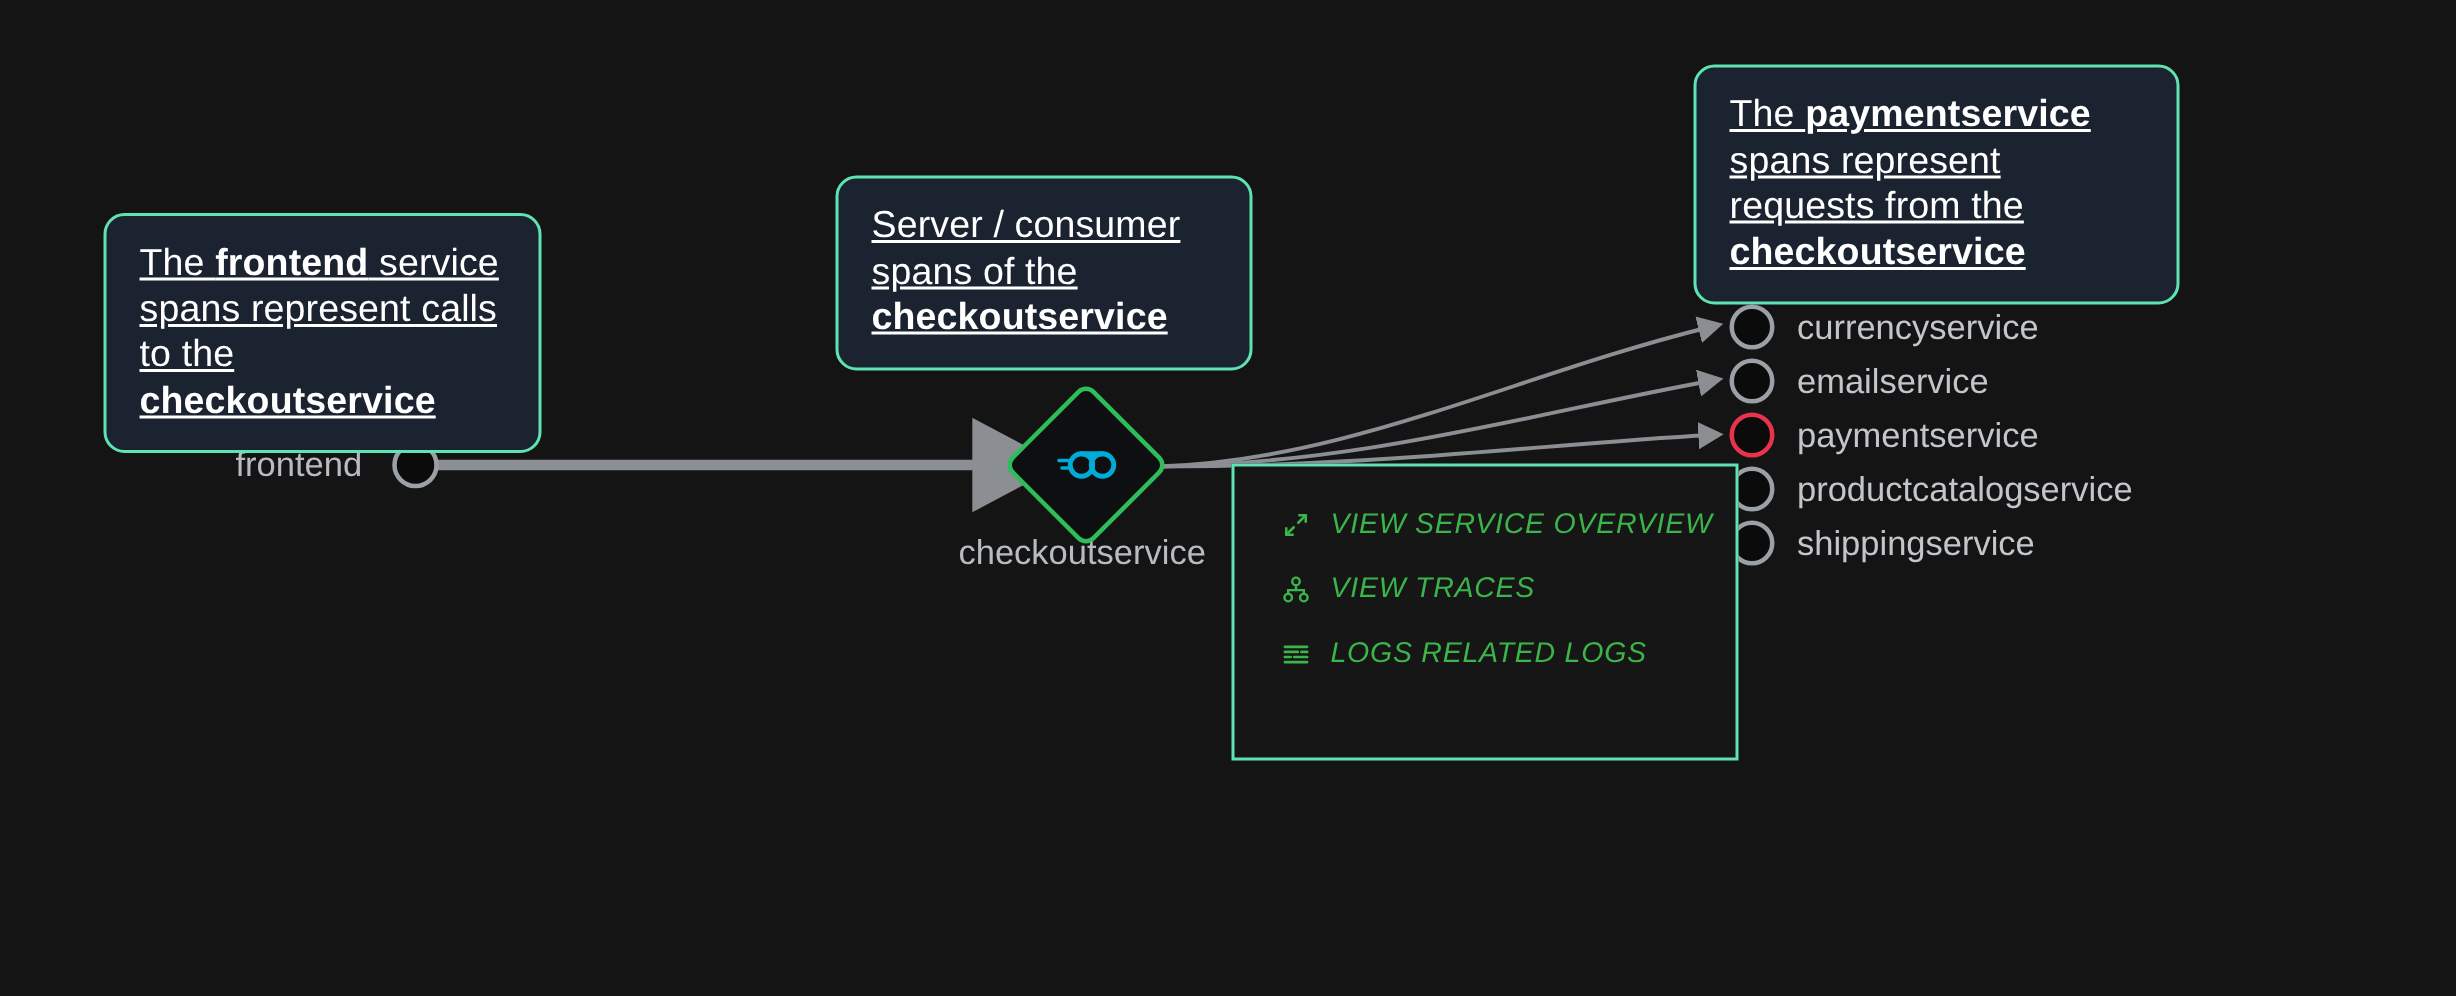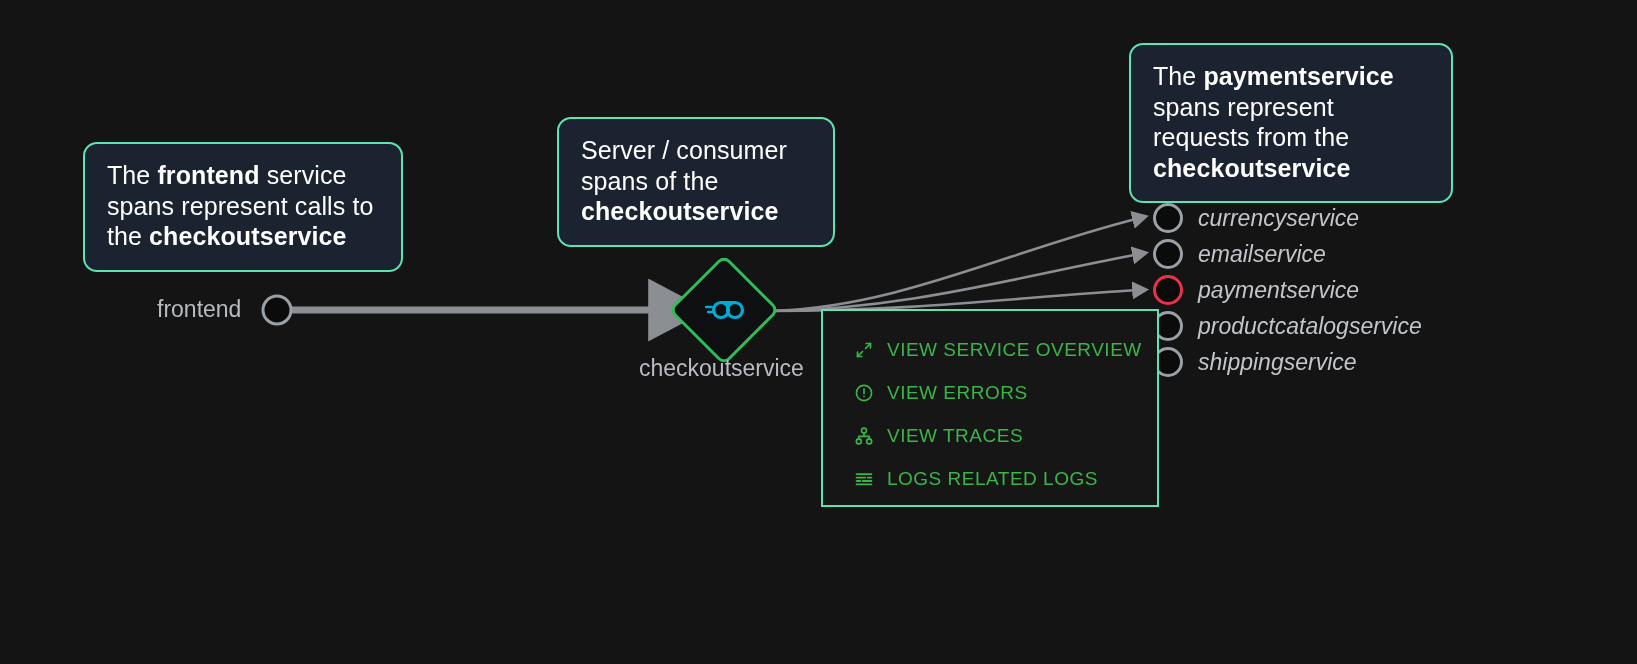--- a/index.html
+++ b/index.html
@@ -29,43 +29,43 @@
     position: absolute;
     background: #1b2330;
     border: 2px solid #5fe3b0;
     border-radius: 14px;
     color: #ffffff;
     font-size: 25px;
     line-height: 1.22;
     padding: 16px 22px 18px 22px;
     box-sizing: border-box;
     letter-spacing: 0.1px;
+    text-decoration: underline;
   }
   .callout b { font-weight: bold; }
 
-  #callout-frontend   { left: 83px;   top: 142px; width: 320px; }
+  #callout-frontend   { left: 69px;   top: 142px; width: 292px; }
   #callout-checkout   { left: 557px;  top: 117px; width: 278px; }
   #callout-payment    { left: 1129px; top: 43px;  width: 324px; }
 
   
   .node-label {
     position: absolute;
     color: #b8bcc2;
     font-size: 23px;
     white-space: nowrap;
   }
   #label-frontend { left: 157px; top: 296px; }
   #label-checkout { left: 639px; top: 355px; }
 
   
   #service-list {
     position: absolute;
     left: 1153px;
     top: 200px;
-    font-style: italic;
   }
   .service-row {
     position: relative;
     height: 36px;
     display: flex;
     align-items: center;
   }
   .service-dot {
     width: 30px;
     height: 30px;
@@ -99,20 +99,21 @@
   }
   .menu-item {
     display: flex;
     align-items: center;
     height: 43px;
     padding-left: 30px;
     color: #3bb54a;
     font-size: 19px;
     letter-spacing: 0.5px;
     cursor: pointer;
+    font-style: italic;
   }
   .menu-icon {
     width: 22px;
     height: 22px;
     flex: 0 0 auto;
     margin-right: 12px;
     display: flex;
     align-items: center;
     justify-content: center;
   }
@@ -187,30 +188,20 @@
         <svg width="20" height="20" viewBox="0 0 20 20" fill="none" stroke="#3bb54a" stroke-width="1.7" stroke-linecap="round" stroke-linejoin="round">
           <path d="M8.5 11.5 L3.5 16.5"></path>
           <path d="M3.5 12.2 L3.5 16.5 L7.8 16.5"></path>
           <path d="M11.5 8.5 L16.5 3.5"></path>
           <path d="M12.2 3.5 L16.5 3.5 L16.5 7.8"></path>
         </svg>
       </span>
       <span class="menu-label">VIEW SERVICE OVERVIEW</span>
     </div>
 
-    <div class="menu-item">
-      <span class="menu-icon">
-        <svg width="20" height="20" viewBox="0 0 20 20" fill="none" stroke="#3bb54a" stroke-width="1.6" stroke-linecap="round">
-          <circle cx="10" cy="10" r="7.6"></circle>
-          <path d="M10 6.1 L10 10.7"></path>
-          <path d="M10 13.4 L10 13.5"></path>
-        </svg>
-      </span>
-      <span class="menu-label">VIEW ERRORS</span>
-    </div>
 
     <div class="menu-item">
       <span class="menu-icon">
         <svg width="20" height="20" viewBox="0 0 20 20" fill="none" stroke="#3bb54a" stroke-width="1.6" stroke-linecap="round">
           <circle cx="10" cy="4.6" r="2.5"></circle>
           <circle cx="4.8" cy="15.4" r="2.5"></circle>
           <circle cx="15.2" cy="15.4" r="2.5"></circle>
           <path d="M10 7.1 L10 10.4"></path>
           <path d="M4.8 12.9 L4.8 10.4 L15.2 10.4 L15.2 12.9"></path>
         </svg>

